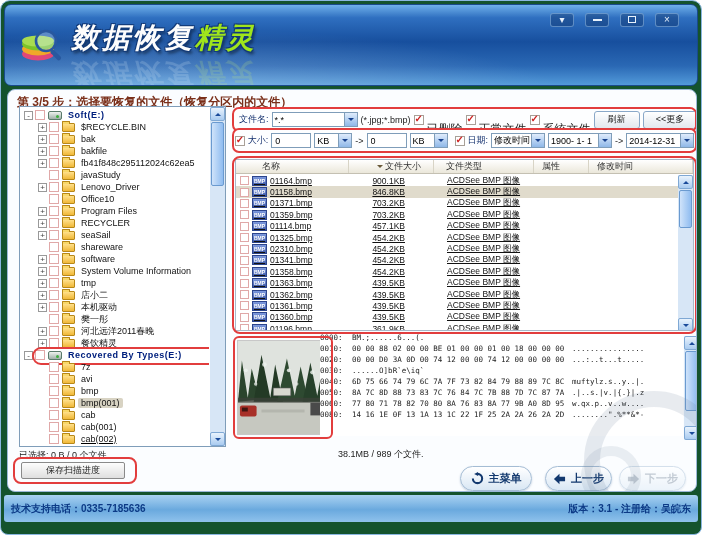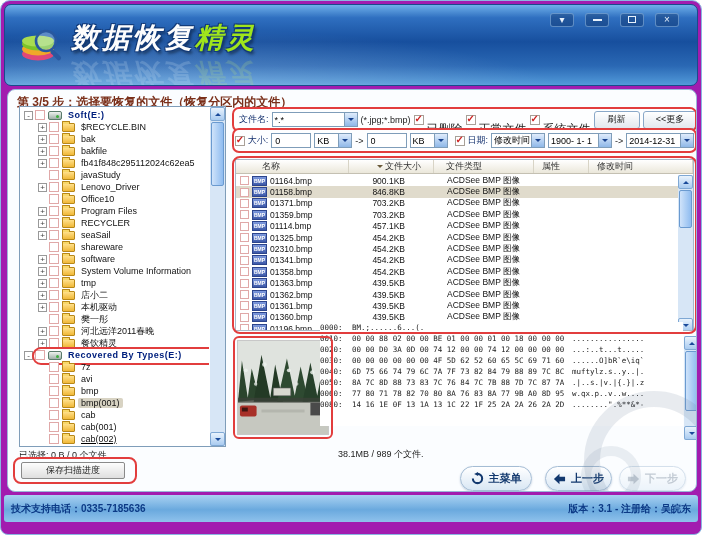--- a/index.html
+++ b/index.html
@@ -1,18 +1,18 @@
 <!DOCTYPE html>
 <html><head>
 <meta charset="utf-8">
 <style>
   * { margin:0; padding:0; box-sizing:border-box; }
   body { background:#fff; font-family:"Liberation Sans", sans-serif; }
   .page { position:relative; width:702px; height:535px; background:#fff; overflow:hidden; }
-  .win { position:absolute; inset:0; background:#a21caf; border:1px solid #8ab6e0; border-radius:10px 10px 8px 8px; }
+  .win { position:absolute; inset:0; background:#14532d; border:1px solid #8ab6e0; border-radius:10px 10px 8px 8px; }
 
   
   .titlebar { position:absolute; left:3px; top:3px; right:3px; height:82px; border-radius:7px;
     background:linear-gradient(180deg,#6fb0ea 0%,#2f6fc0 16%,#174f9e 46%,#2a68b4 76%,#529ada 100%);
     border:1px solid #1a4a8c; overflow:hidden; }
   .titlebar::before { content:''; position:absolute; inset:0;
     background:radial-gradient(ellipse at 25% 130%, rgba(255,255,255,0.28), transparent 55%); }
   .logo-icon { position:absolute; left:14px; top:18px; width:46px; height:42px; }
   .logo-text { position:absolute; left:66px; top:14px; font-size:28px; font-weight:bold; font-style:italic;
     letter-spacing:3px; color:#fdfdfd; white-space:nowrap;
@@ -99,37 +99,37 @@
   .fhead { display:flex; height:14px; background:linear-gradient(#ffffff,#ebe7da); border-bottom:1px solid #c4c0b2;
     font-size:9px; color:#333; align-items:center; }
   .fhead span { border-right:1px solid #d8d4c6; height:100%; display:flex; align-items:center; }
   .h-name { width:113px; padding-left:26px; }
   .h-size { width:85px; padding-left:28px; gap:2px; }
   .h-size::before { content:''; border:3px solid transparent; border-top-color:#6a5a3a; margin-top:3px; }
   .h-type { width:100px; padding-left:12px; }
   .h-attr { width:55px; padding-left:8px; }
   .h-time { flex:1; padding-left:8px; }
   .frows { position:absolute; left:0; top:15px; right:15px; bottom:0; overflow:hidden; }
-  .frow { display:flex; align-items:center; height:11.4px; font-size:8.5px; color:#111; cursor:pointer; }
+  .frow { display:flex; align-items:center; height:11.4px; font-size:8.5px; color:#111; cursor:pointer;text-decoration:underline; }
   .frow.fsel { background:#e0dbcc; }
   .fcb { width:9px; height:9px; border:1px solid #e0a8a8; background:#fff; margin-left:4px; flex:none; }
   .fico { width:15px; height:10px; margin:0 3px; background:linear-gradient(#7e9ade,#3c58a8); border:1px solid #2c448c;
     color:#fff; font-size:5px; font-weight:bold; display:flex; align-items:center; justify-content:center; flex:none; }
   .fname { width:80px; }
   .fsize { width:85px; text-align:right; padding-right:30px; }
   .ftype { width:100px; padding-left:12px; }
   .fattr { width:55px; }
   .fmtime { flex:1; }
   .tbl-scroll { right:0; top:15px; height:157px; }
 
   
   .preview-ann { left:225px; top:246px; width:100px; height:103px; border-radius:6px; }
   .preview-img { position:absolute; left:229px; top:250px; width:92px; height:95px; background:#e8eae6;
     border:1px solid #c8c8c8; }
-  .hex-pane { position:absolute; left:312px; top:232px; width:363px; height:104px; background:#fff;
+  .hex-pane { position:absolute; left:312px; top:242px; width:363px; height:104px; background:#fff;
     font-family:"DejaVu Sans Mono", monospace; font-size:7.5px; color:#222; }
   .hexline { display:flex; height:11px; line-height:11px; white-space:pre; }
   .hexoff { width:32px; flex:none; }
   .hexbytes { width:220px; flex:none; }
   .hexascii { flex:1; }
   .hex-scroll { left:676px; top:246px; height:104px; }
 
   
   .sel-info { position:absolute; left:11px; top:359px; font-size:9px; color:#222; }
   .files-info { position:absolute; left:330px; top:358px; font-size:9px; color:#222; }
@@ -573,21 +573,21 @@
         <rect x="2" y="66" width="17" height="11" rx="2" fill="#a83028"></rect>
         <rect x="4" y="68" width="6" height="4" fill="#401410"></rect>
         <rect x="74" y="63" width="16" height="13" fill="#4a4a4a"></rect>
         <rect x="24" y="70" width="44" height="3" fill="#b4b6ae"></rect>
       </svg>
 
       <div class="hex-pane" id="hex-lines">
           <div class="hexline"><span class="hexoff">0000:</span><span class="hexascii">BM.;......6...(.</span></div>
           <div class="hexline"><span class="hexoff">0010:</span><span class="hexbytes">00 00 88 02 00 00 BE 01 00 00 01 00 18 00 00 00</span><span class="hexascii">................</span></div>
           <div class="hexline"><span class="hexoff">0020:</span><span class="hexbytes">00 00 D0 3A 0D 00 74 12 00 00 74 12 00 00 00 00</span><span class="hexascii">...:..t...t.....</span></div>
-          <div class="hexline"><span class="hexoff">0030:</span><span class="hexbytes">00 00 00 00 00 00 4F 5D 62 52 60 65 5C 69 71 60</span><span class="hexascii">......O]bR`e\iq`</span></div>
+          <div class="hexline"><span class="hexoff">0030:</span><span class="hexascii">......O]bR`e\iq`</span></div>
           <div class="hexline"><span class="hexoff">0040:</span><span class="hexbytes">6D 75 66 74 79 6C 7A 7F 73 82 84 79 88 89 7C 8C</span><span class="hexascii">muftylz.s..y..|.</span></div>
           <div class="hexline"><span class="hexoff">0050:</span><span class="hexbytes">8A 7C 8D 88 73 83 7C 76 84 7C 7B 88 7D 7C 87 7A</span><span class="hexascii">.|..s.|v.|{.}|.z</span></div>
           <div class="hexline"><span class="hexoff">0060:</span><span class="hexbytes">77 80 71 78 82 70 80 8A 76 83 8A 77 9B A0 8D 95</span><span class="hexascii">w.qx.p..v..w....</span></div>
           <div class="hexline"><span class="hexoff">0080:</span><span class="hexbytes">14 16 1E 0F 13 1A 13 1C 22 1F 25 2A 2A 26 2A 2D</span><span class="hexascii">........".%**&amp;*-</span></div>
         </div>
       <div class="vscroll hex-scroll">
         <div class="sbtn up" style="top:0;"></div>
         <div class="sthumb" style="top:15px; height:60px;"></div>
         <div class="sbtn down" style="bottom:0;"></div>
       </div>

